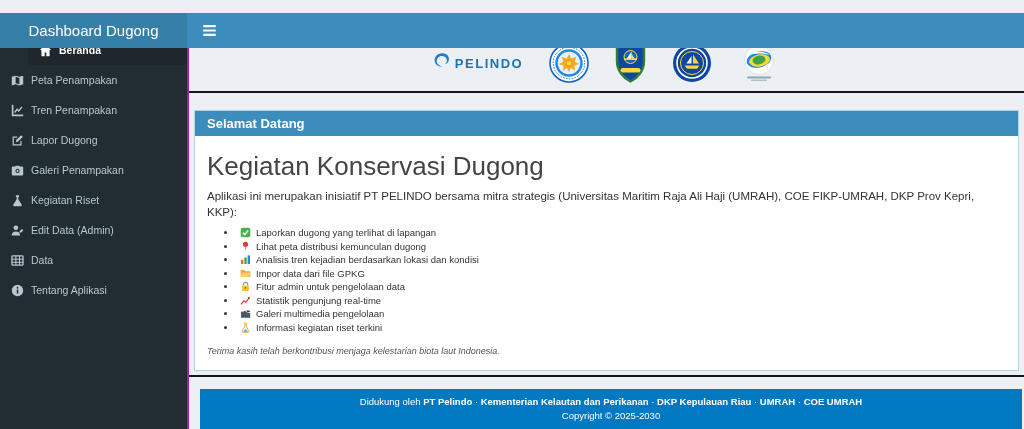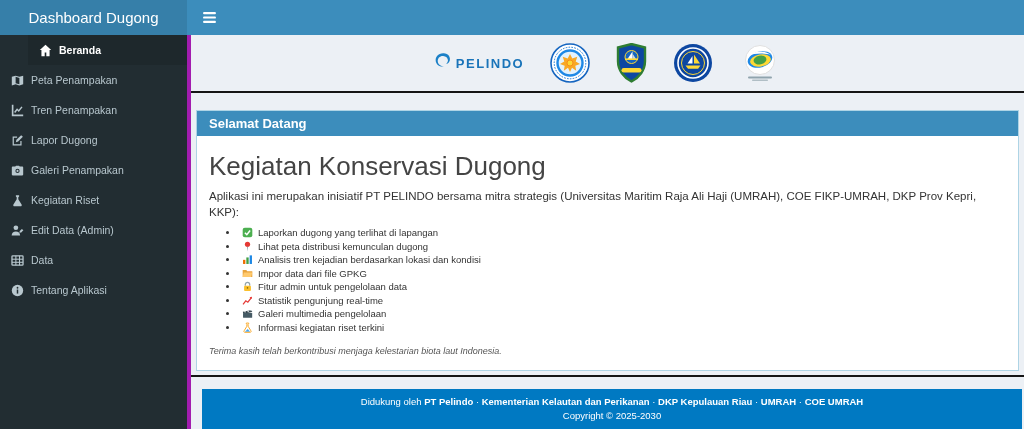--- a/index.html
+++ b/index.html
@@ -2,37 +2,37 @@
 <html style="--navbar: #3c8dbc; --brand: #367fa9; --sidebar: #222d32; --sidebar-active: #1e282c; --content-bg: #ecf0f5; --panel-header: #3c8dbc; --panel-border: #aed4e5; --footer-bar: #0079c2; --dark-line: #151515;"><head>
 <meta charset="utf-8">
 <style>
   * { box-sizing: border-box; margin: 0; padding: 0; }
   body { margin: 0; background: #d7dadd; font-family: "Liberation Sans", sans-serif; }
   #screen {
     position: relative; width: 1024px; height: 429px; overflow: hidden;
     background: var(--content-bg, #ecf0f5);
   }
   
-  .navbar { position: absolute; top: 0; left: 0; right: 0; height: 35px;
+  .navbar { position: absolute; top: 13px; left: 0; right: 0; height: 35px;
     background: var(--navbar, #3c8dbc); display: flex; align-items: stretch; z-index: 5; }
   .brand { width: 187px; background: var(--brand, #367fa9); color: #fff;
     font-size: 15px; display: flex; align-items: center; justify-content: center; cursor: pointer; }
   .menu-toggle { width: 44px; display: flex; align-items: center; justify-content: center; cursor: pointer; }
   
   .sidebar { position: absolute; top: 35px; left: 0; bottom: 0; width: 187px;
     background: var(--sidebar, #222d32); }
   #sidebar-menu { list-style: none; }
   #sidebar-menu li { height: 30px; display: flex; align-items: center; gap: 7px;
     padding-left: 10px; color: #b8c7ce; font-size: 10.5px; cursor: pointer; white-space: nowrap; }
   #sidebar-menu li.active { background: var(--sidebar-active, #1e282c); color: #fff; font-weight: bold; margin-left: 28px; }
   .s-icon { width: 14px; display: inline-flex; justify-content: center; }
   .s-icon svg { display: block; }
   
   .content { position: absolute; top: 35px; left: 187px; right: 0; bottom: 0;
-    border-left: 4px solid #a21caf; background: var(--content-bg, #ecf0f5); }
+    border-left: 2px solid #a21caf; background: var(--content-bg, #ecf0f5); }
   .logo-band { height: 56px; display: flex; align-items: center; justify-content: center; gap: 26px; }
   .pelindo { display: flex; align-items: center; gap: 4px; }
   .pelindo-text { color: #1a74b9; font-weight: bold; font-size: 13px; letter-spacing: 1.5px; }
   .p-logo { display: inline-flex; }
   .p-logo svg { display: block; }
   
   .main-section { border-top: 2px solid var(--dark-line, #151515); padding: 17px 5px 4px 5px; }
   .panel { background: #fff; border: 1px solid var(--panel-border, #aed4e5); }
   .panel-header { background: var(--panel-header, #3c8dbc); color: #fff;
     font-size: 13px; font-weight: 600; padding: 5px 12px; height: 25px; }

